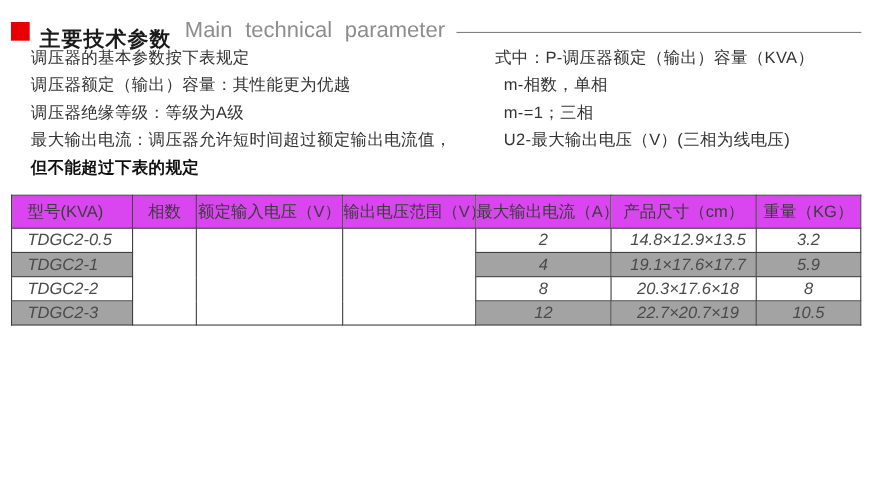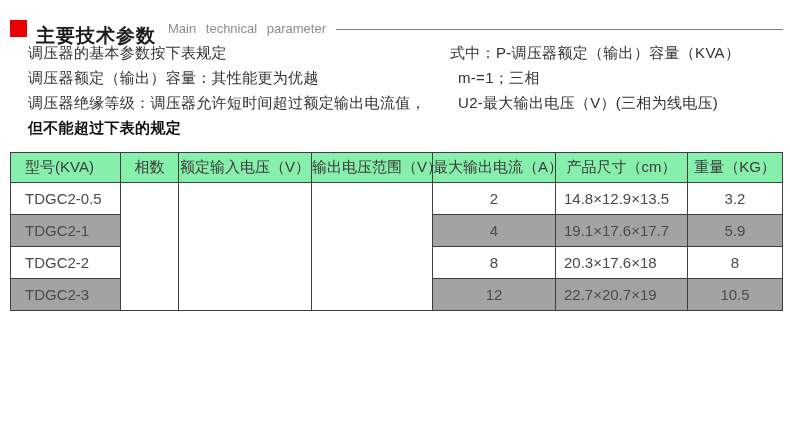--- a/index.html
+++ b/index.html
@@ -42,21 +42,21 @@
   }
   .title-zh {
     font-size: 19px;
     font-weight: bold;
     color: #1a1a1a;
     letter-spacing: 1px;
     white-space: nowrap;
     margin-top: 15px;
   }
   .title-en {
-    font-size: 13px;
+    font-size: 20px;
     color: #8d8d8d;
     margin-left: 12px;
     word-spacing: 6px;
     white-space: nowrap;
   }
   .header-rule {
     flex: 1 1 auto;
     height: 1px;
     background: #7f7f7f;
     margin: 2px 7px 0 10px;
@@ -83,33 +83,33 @@
     width: 772px;
     font-size: 15px;
     color: #4a4a4a;
   }
   table.spec th, table.spec td {
     border: 1px solid #3f3f3f;
     overflow: hidden;
     white-space: nowrap;
   }
   table.spec th {
-    background: #86efac;
+    background: #d946ef;
     font-weight: normal;
     height: 30px;
     text-align: center;
     color: #3c3c3c;
   }
-  table.spec td { height: 32px; text-align: center; background: #ffffff; }
+  table.spec td { height: 22px; text-align: center; background: #ffffff; font-style: italic; }
   table.spec th.col-model, table.spec td.col-model {
     text-align: left;
     padding-left: 14px;
   }
   table.spec td.col-size {
-    text-align: left;
+    text-align: center;
     padding-left: 8px;
   }
   table.spec tr.stripe td { background: #a3a3a3; }
   table.spec td.merged { background: #ffffff; }
 </style>
 </head>
 <body>
 
 <div class="page">
 
@@ -118,25 +118,27 @@
     <span class="red-square"></span>
     <span class="title-zh">主要技术参数</span>
     <span class="title-en">Main technical parameter</span>
     <span class="header-rule"></span>
   </div>
 
   <div class="params">
     <div class="params-left">
       <div class="param-line">调压器的基本参数按下表规定</div>
       <div class="param-line">调压器额定（输出）容量：其性能更为优越</div>
-      <div class="param-line">调压器绝缘等级：调压器允许短时间超过额定输出电流值，</div>
+      <div class="param-line">调压器绝缘等级：等级为A级</div>
+      <div class="param-line">最大输出电流：调压器允许短时间超过额定输出电流值，</div>
       <div class="param-line param-line-bold">但不能超过下表的规定</div>
     </div>
     <div class="params-right">
       <div class="param-line">式中：P-调压器额定（输出）容量（KVA）</div>
+      <div class="param-line">m-相数，单相</div>
       <div class="param-line">m-=1；三相</div>
       <div class="param-line">U2-最大输出电压（V）(三相为线电压)</div>
     </div>
   </div>
 
   <table class="spec">
     <colgroup>
       <col style="width:110px">
         <col style="width:58px">
         <col style="width:133px">

